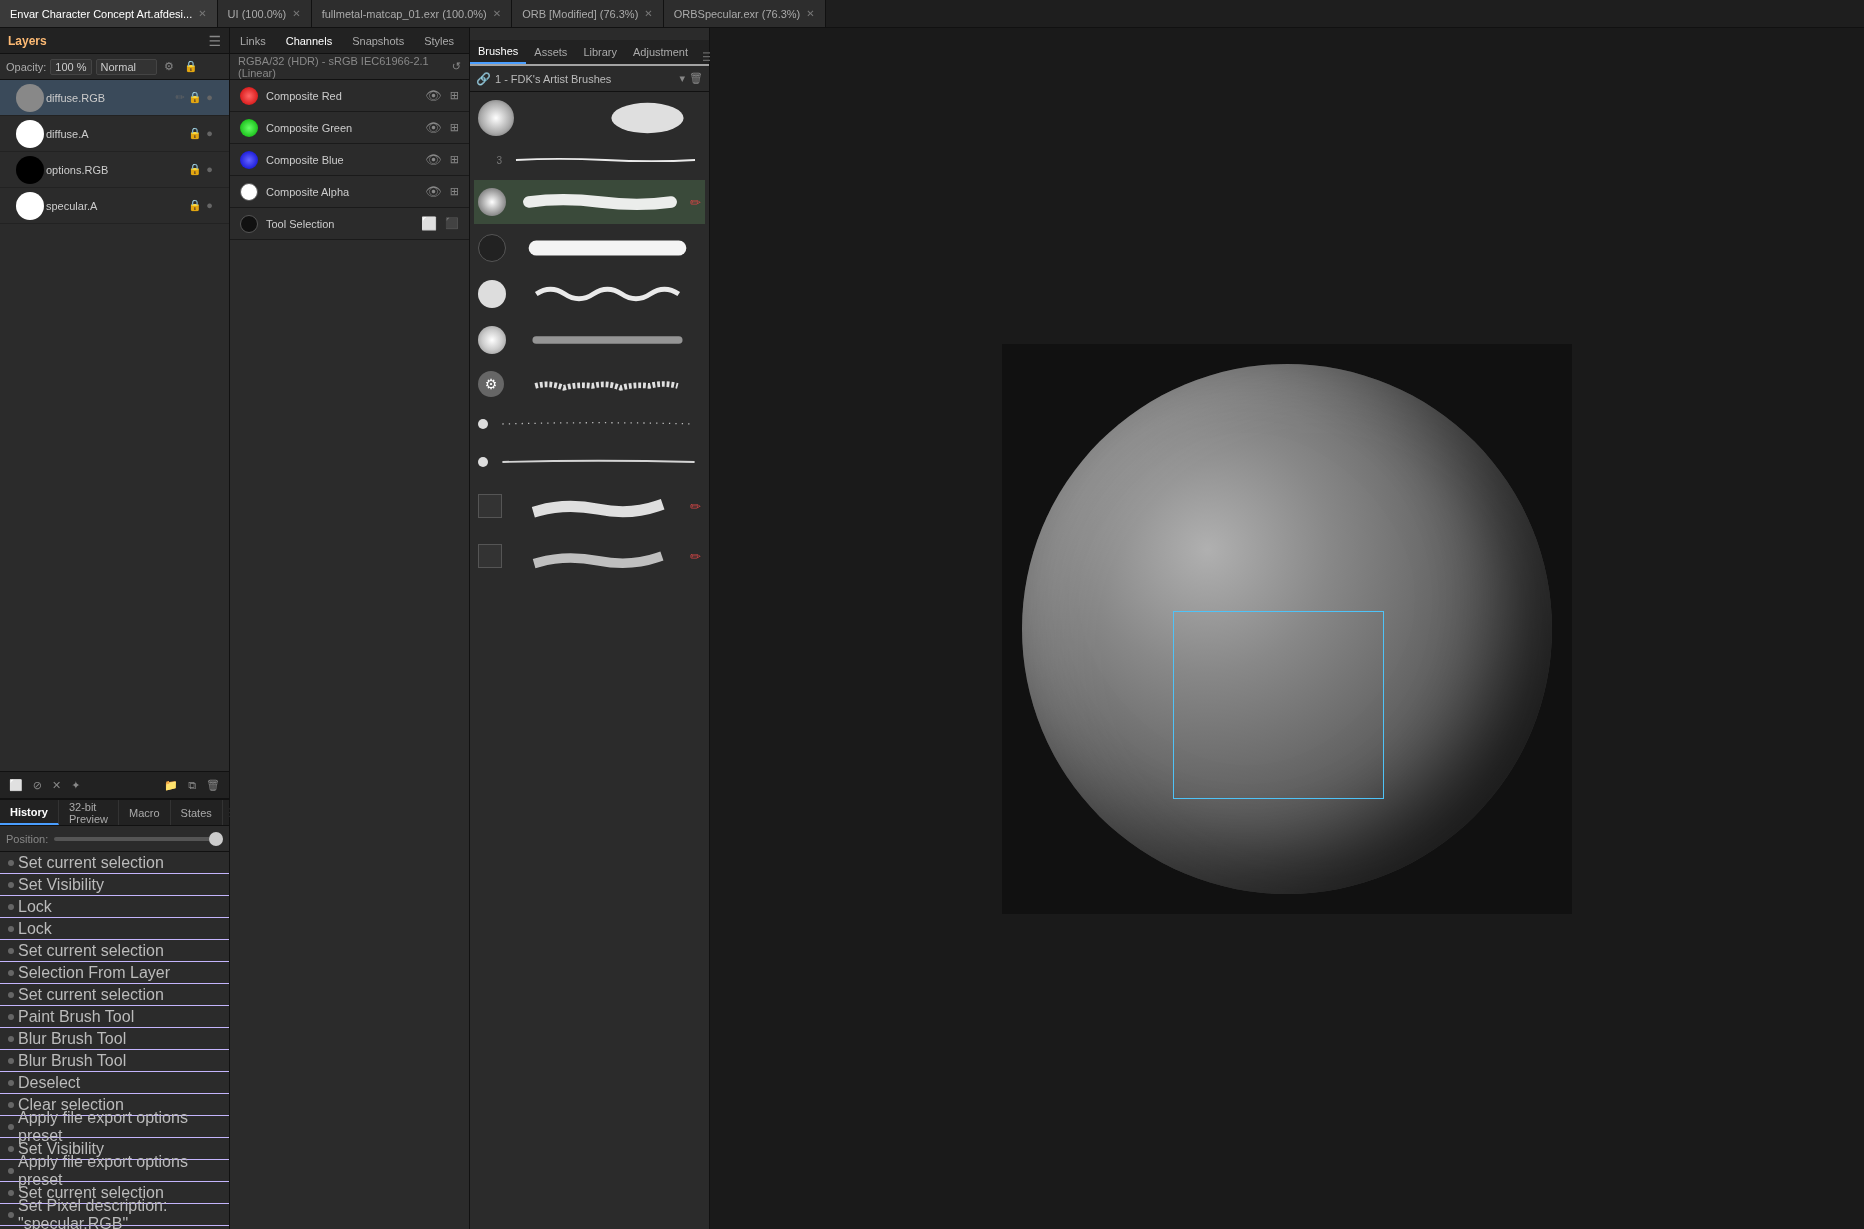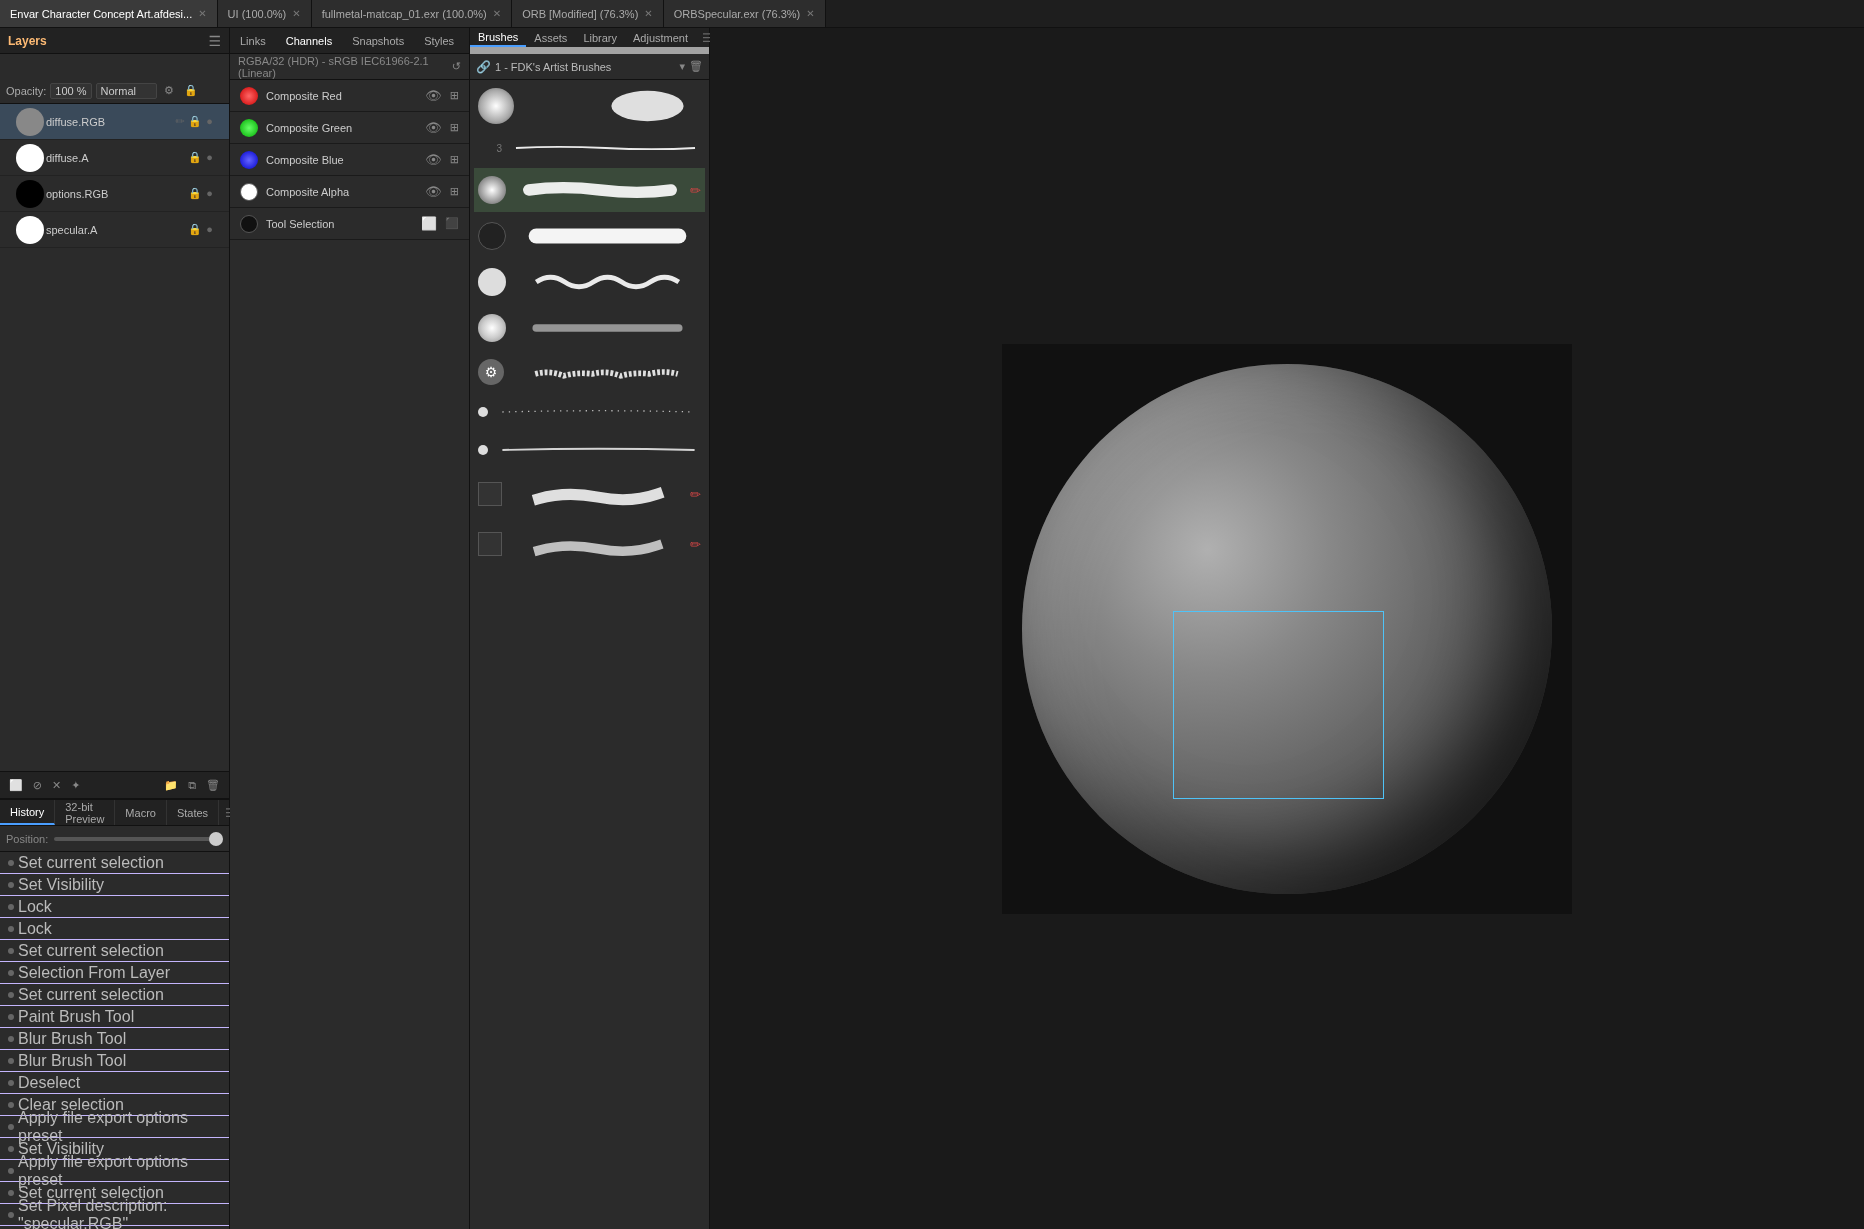--- a/index.html
+++ b/index.html
@@ -87,21 +87,20 @@
 
     
     .opacity-row {
       display: flex;
       align-items: center;
       padding: 3px 6px;
       background: #2b2b2b;
       border-bottom: 1px solid #111;
       height: 26px;
       gap: 4px;
-      margin-top: 24px;
     }
     .opacity-label { font-size: 11px; color: #aaa; }
     .opacity-value {
       font-size: 11px;
       color: #ccc;
       background: #333;
       border: 1px solid #444;
       padding: 1px 4px;
       border-radius: 2px;
     }
@@ -181,20 +180,21 @@
       display: flex;
       align-items: center;
       cursor: pointer;
       font-size: 11px;
       color: #aaa;
       border-right: 1px solid #333;
     }
     .bottom-tab.active {
       color: #fff;
       border-bottom: 2px solid #4a9eff;
+      font-weight: bold;
     }
     .bottom-tab-icon {
       margin-left: auto;
       color: #666;
       padding: 0 6px;
     }
 
     .position-row {
       display: flex;
       align-items: center;
@@ -317,23 +317,24 @@
       width: 240px;
       background: #2b2b2b;
       border-right: 1px solid #111;
       display: flex;
       flex-direction: column;
       flex-shrink: 0;
     }
     .brushes-panel-tabs {
       display: flex;
       background: #222;
-      border-bottom: 7px solid #a3a3a3;
+      border-bottom: 2px solid #a3a3a3;
       height: 26px;
-      align-items: center;
+      align-items: flex-end;
+      margin-top: 12px;
     }
     .brushes-tab {
       padding: 0 8px;
       height: 100%;
       display: flex;
       align-items: center;
       cursor: pointer;
       font-size: 11px;
       color: #aaa;
     }

